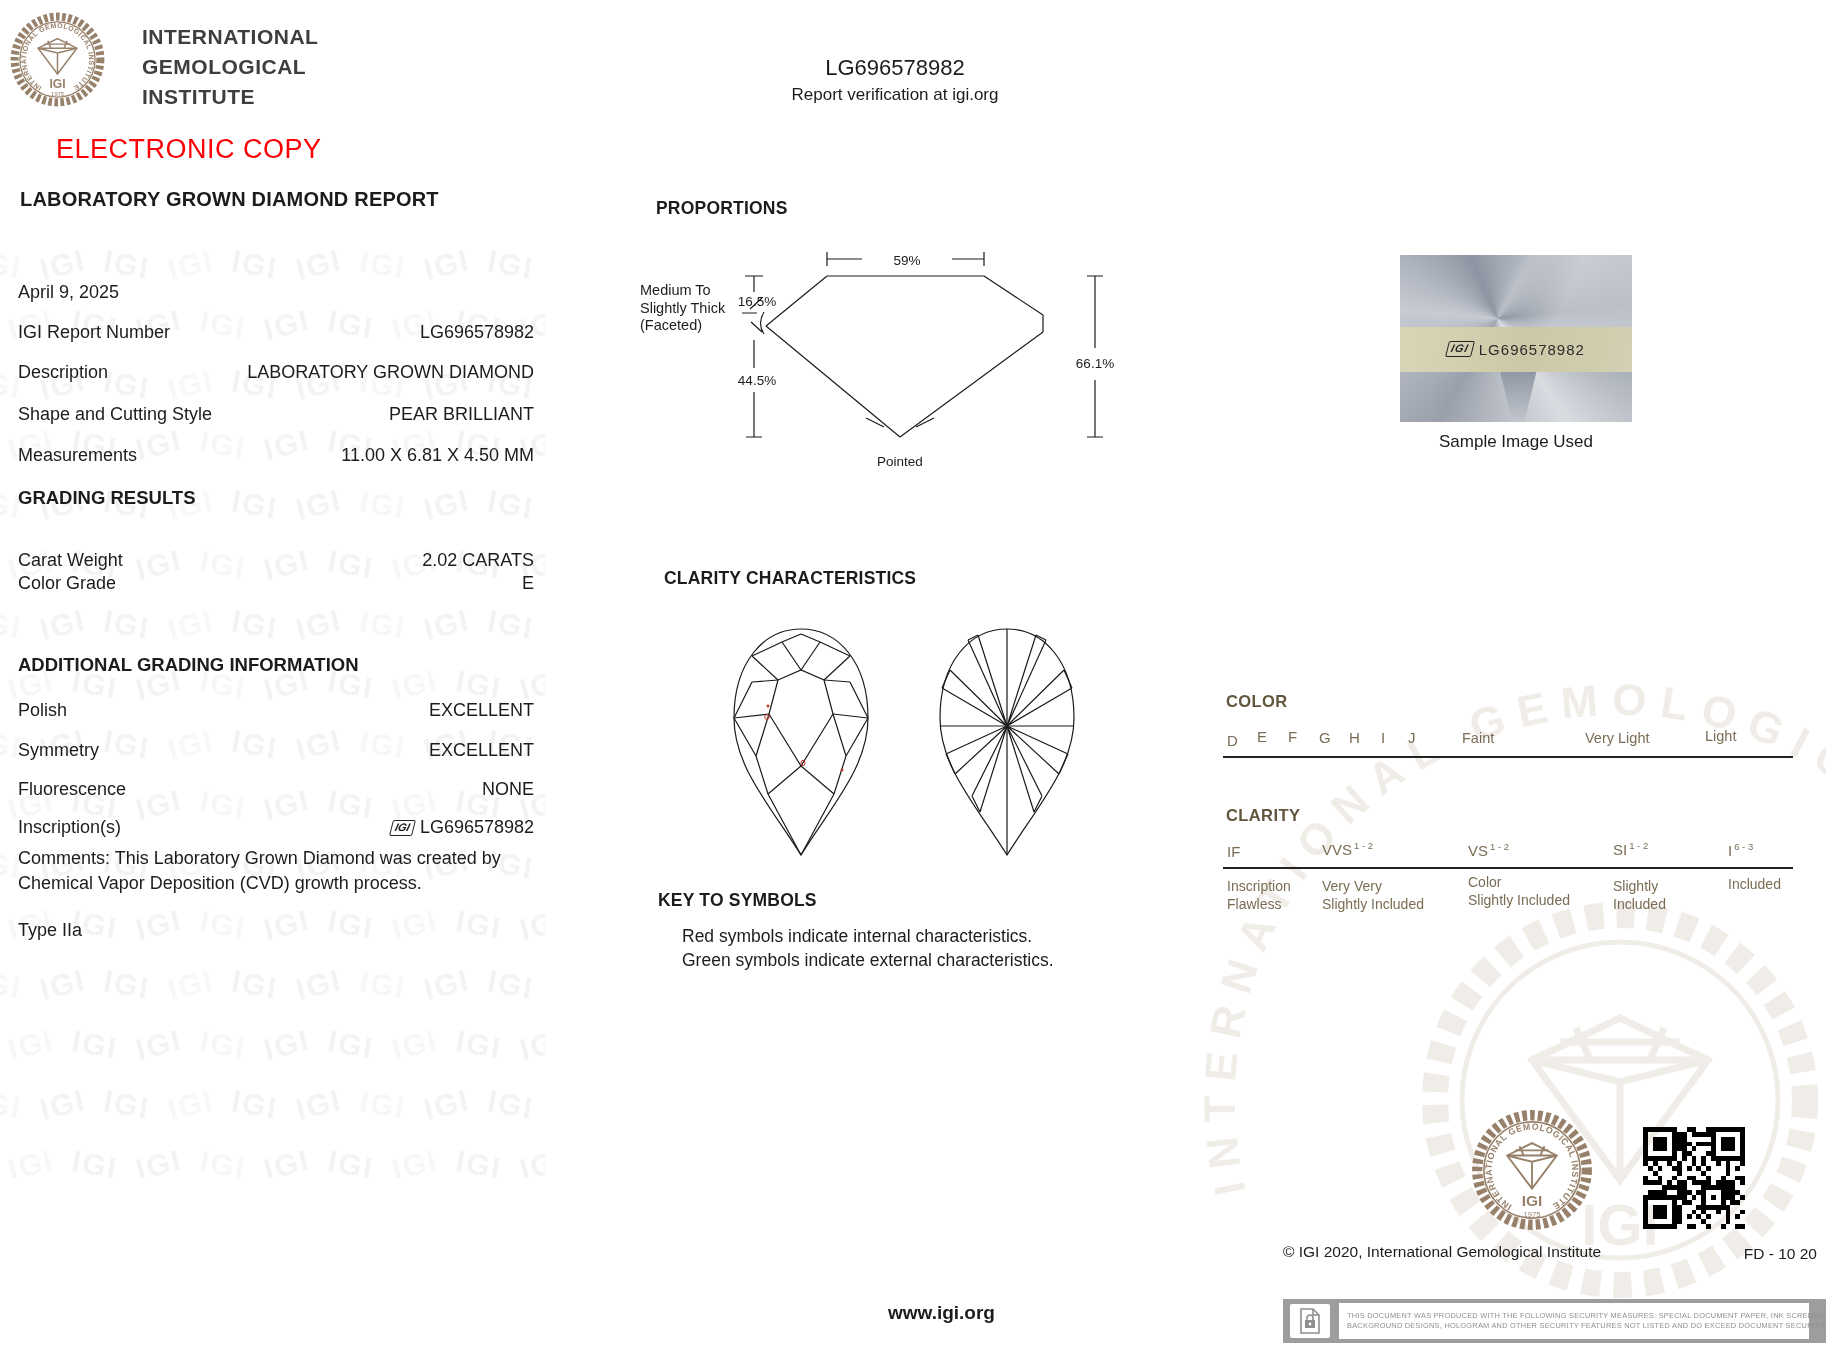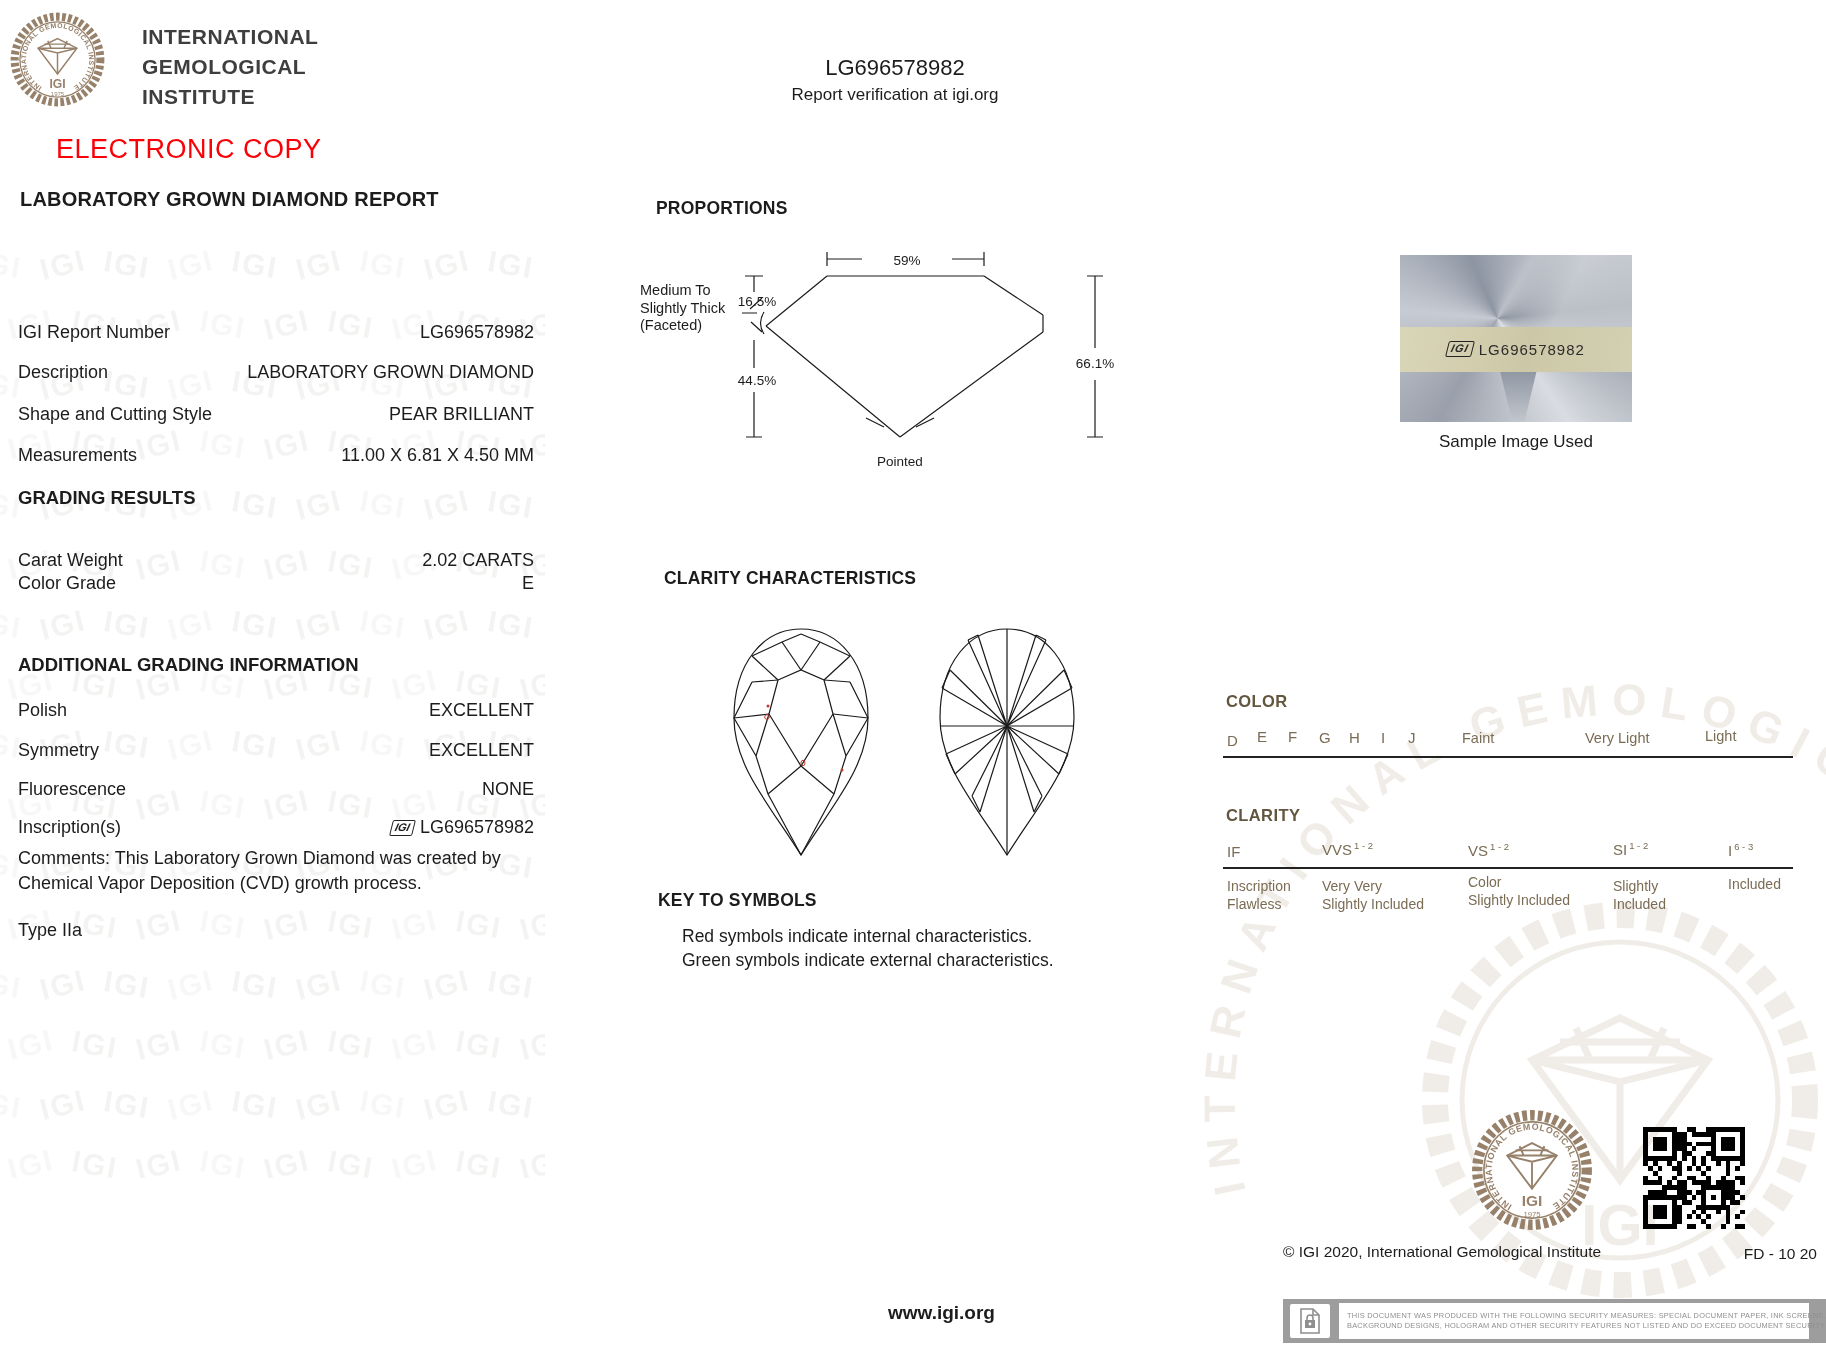--- a/index.html
+++ b/index.html
@@ -278,20 +278,23 @@
     <div class="inst-line">INSTITUTE</div>
   </div>
 
   <div id="electronic-copy" class="abs z" style="left:56px;top:134px">ELECTRONIC COPY</div>
 
   <div id="top-report-number" class="abs z" style="left:700px;top:55px;width:390px">LG696578982</div>
   <div id="top-verification" class="abs z" style="left:700px;top:85px;width:390px">Report verification at igi.org</div>
 
   <div id="report-title" class="abs z" style="left:20px;top:188px">LABORATORY GROWN DIAMOND REPORT</div>
 
+  <div class="lrow" style="top:282px">
+      <span class="lbl">April 9, 2025</span>
+    </div>
 
   <div class="lrow" style="top:322px">
     <span class="lbl">IGI Report Number</span>
     <span class="val">LG696578982</span>
   </div>
   <div class="lrow" style="top:404px">
     <span class="lbl">Shape and Cutting Style</span>
     <span class="val">PEAR BRILLIANT</span>
   </div>
   <div class="lrow" style="top:362px">

